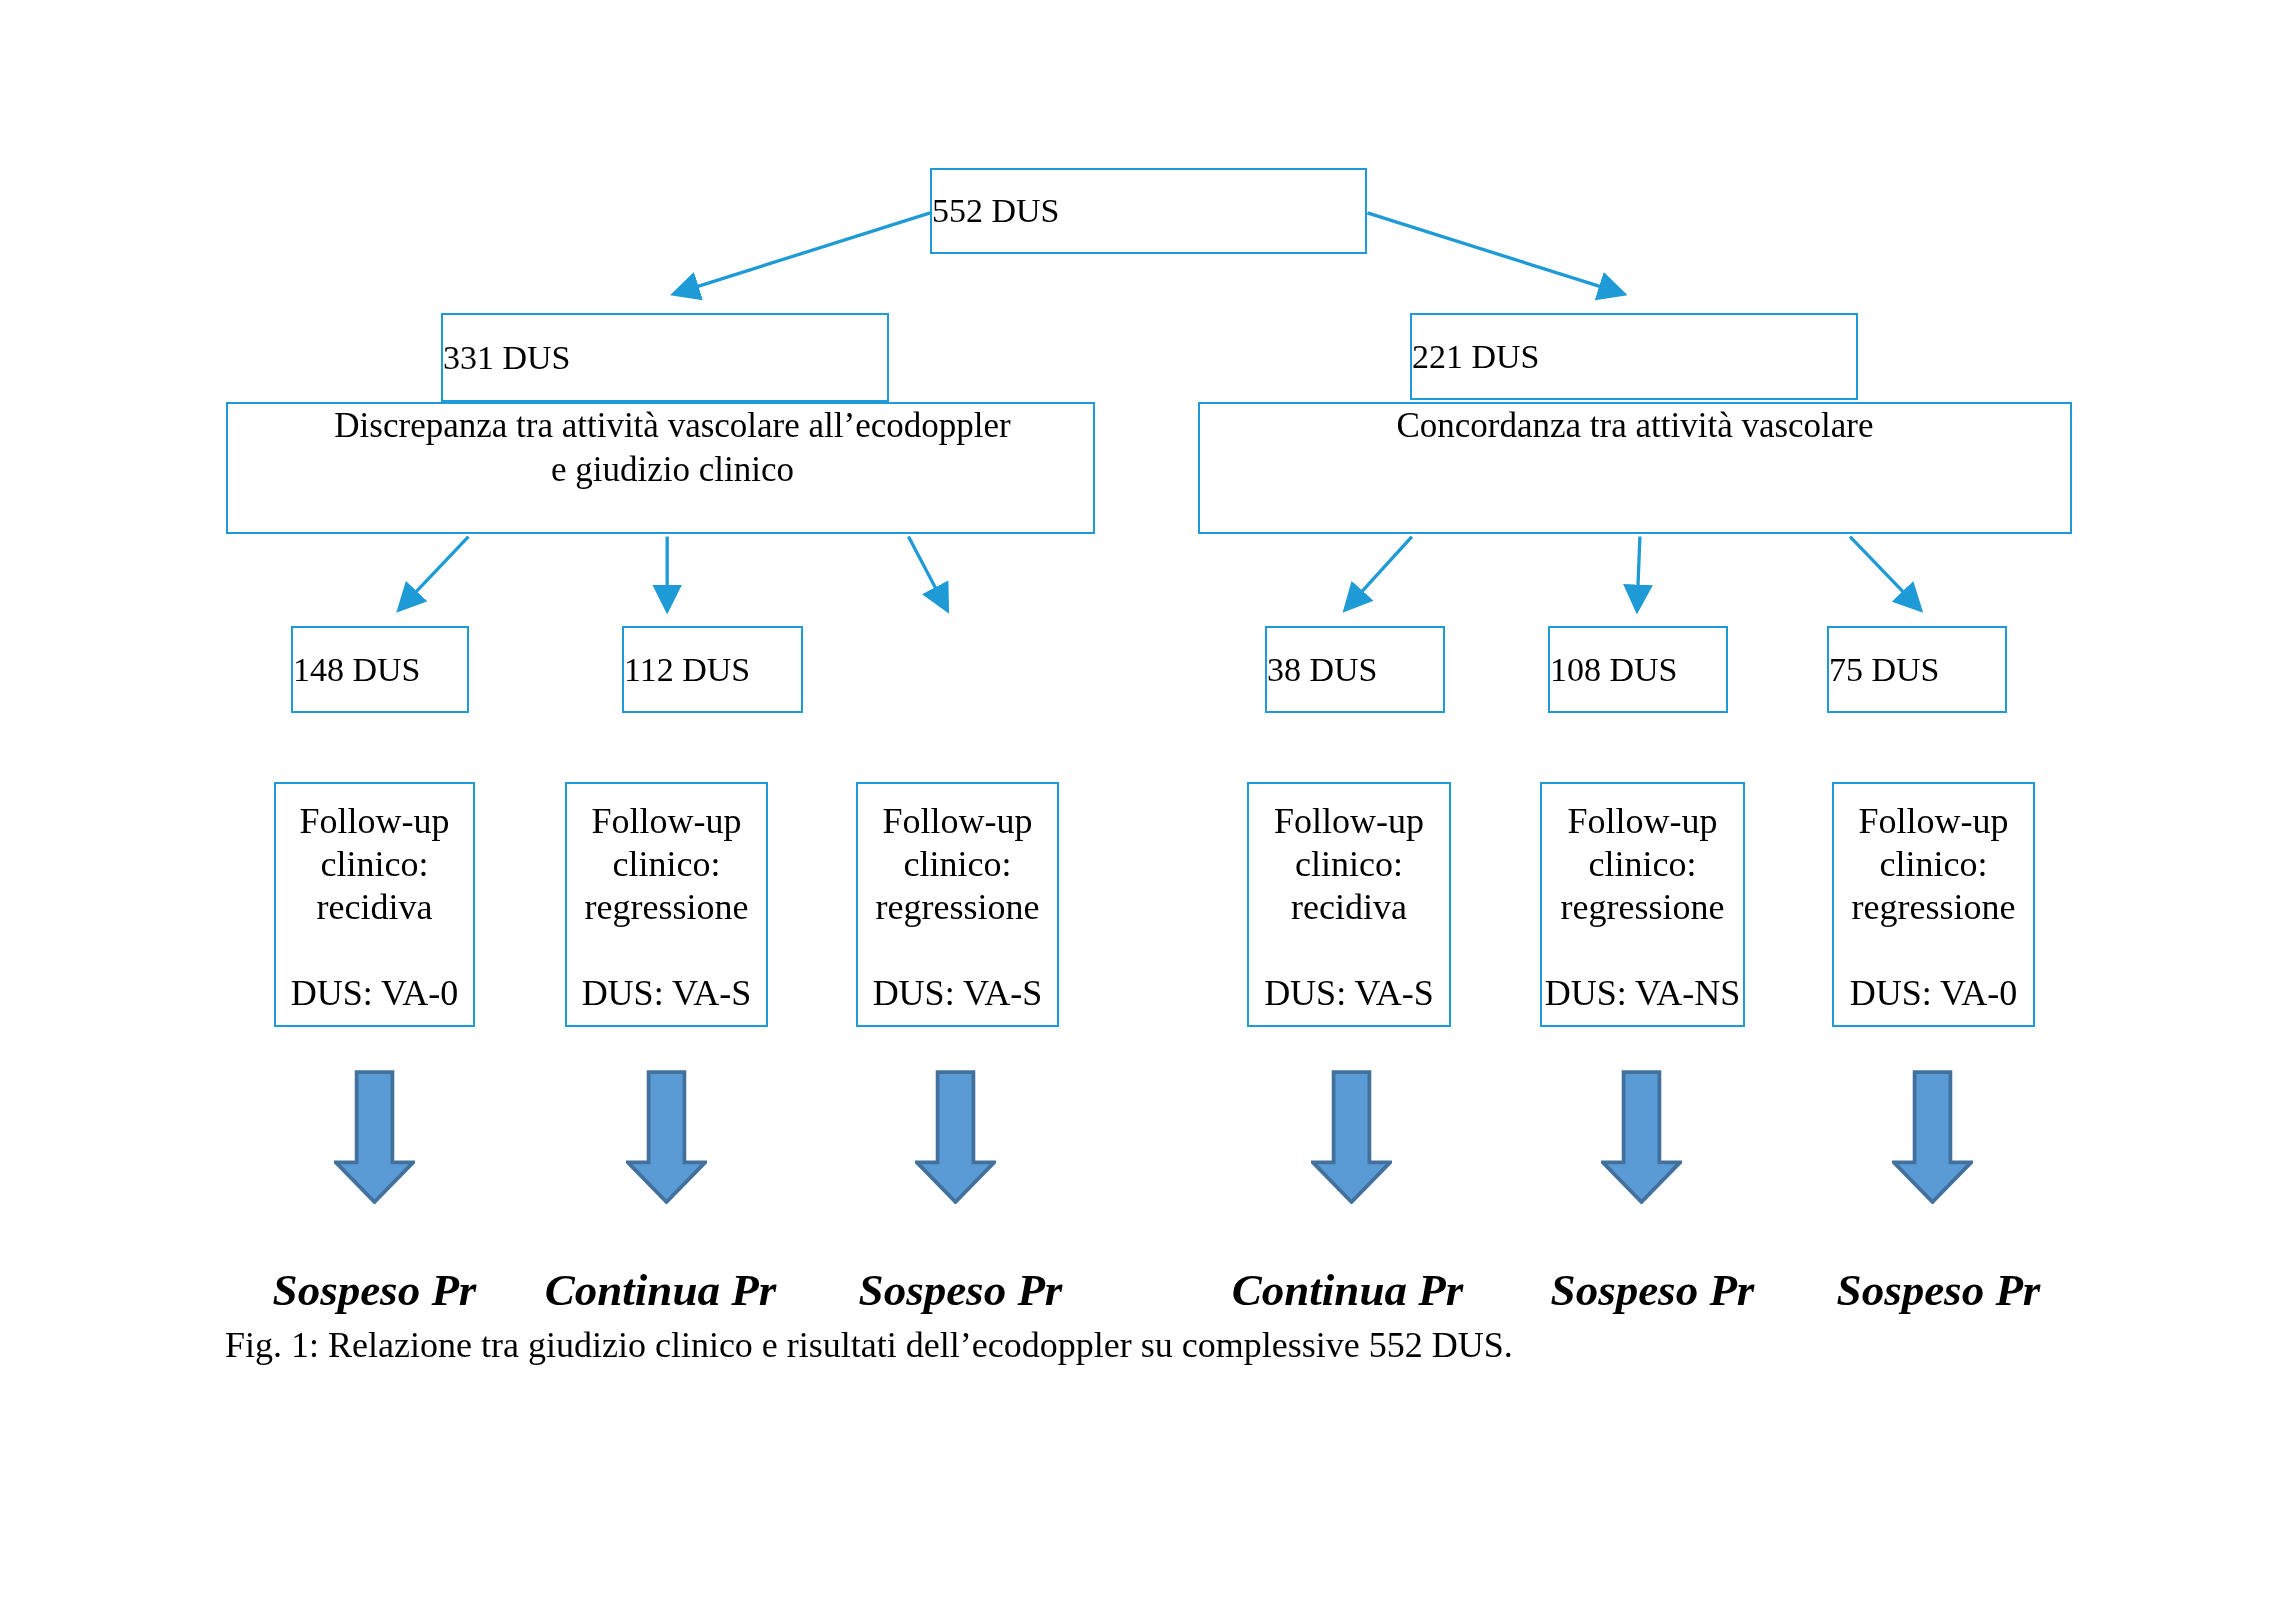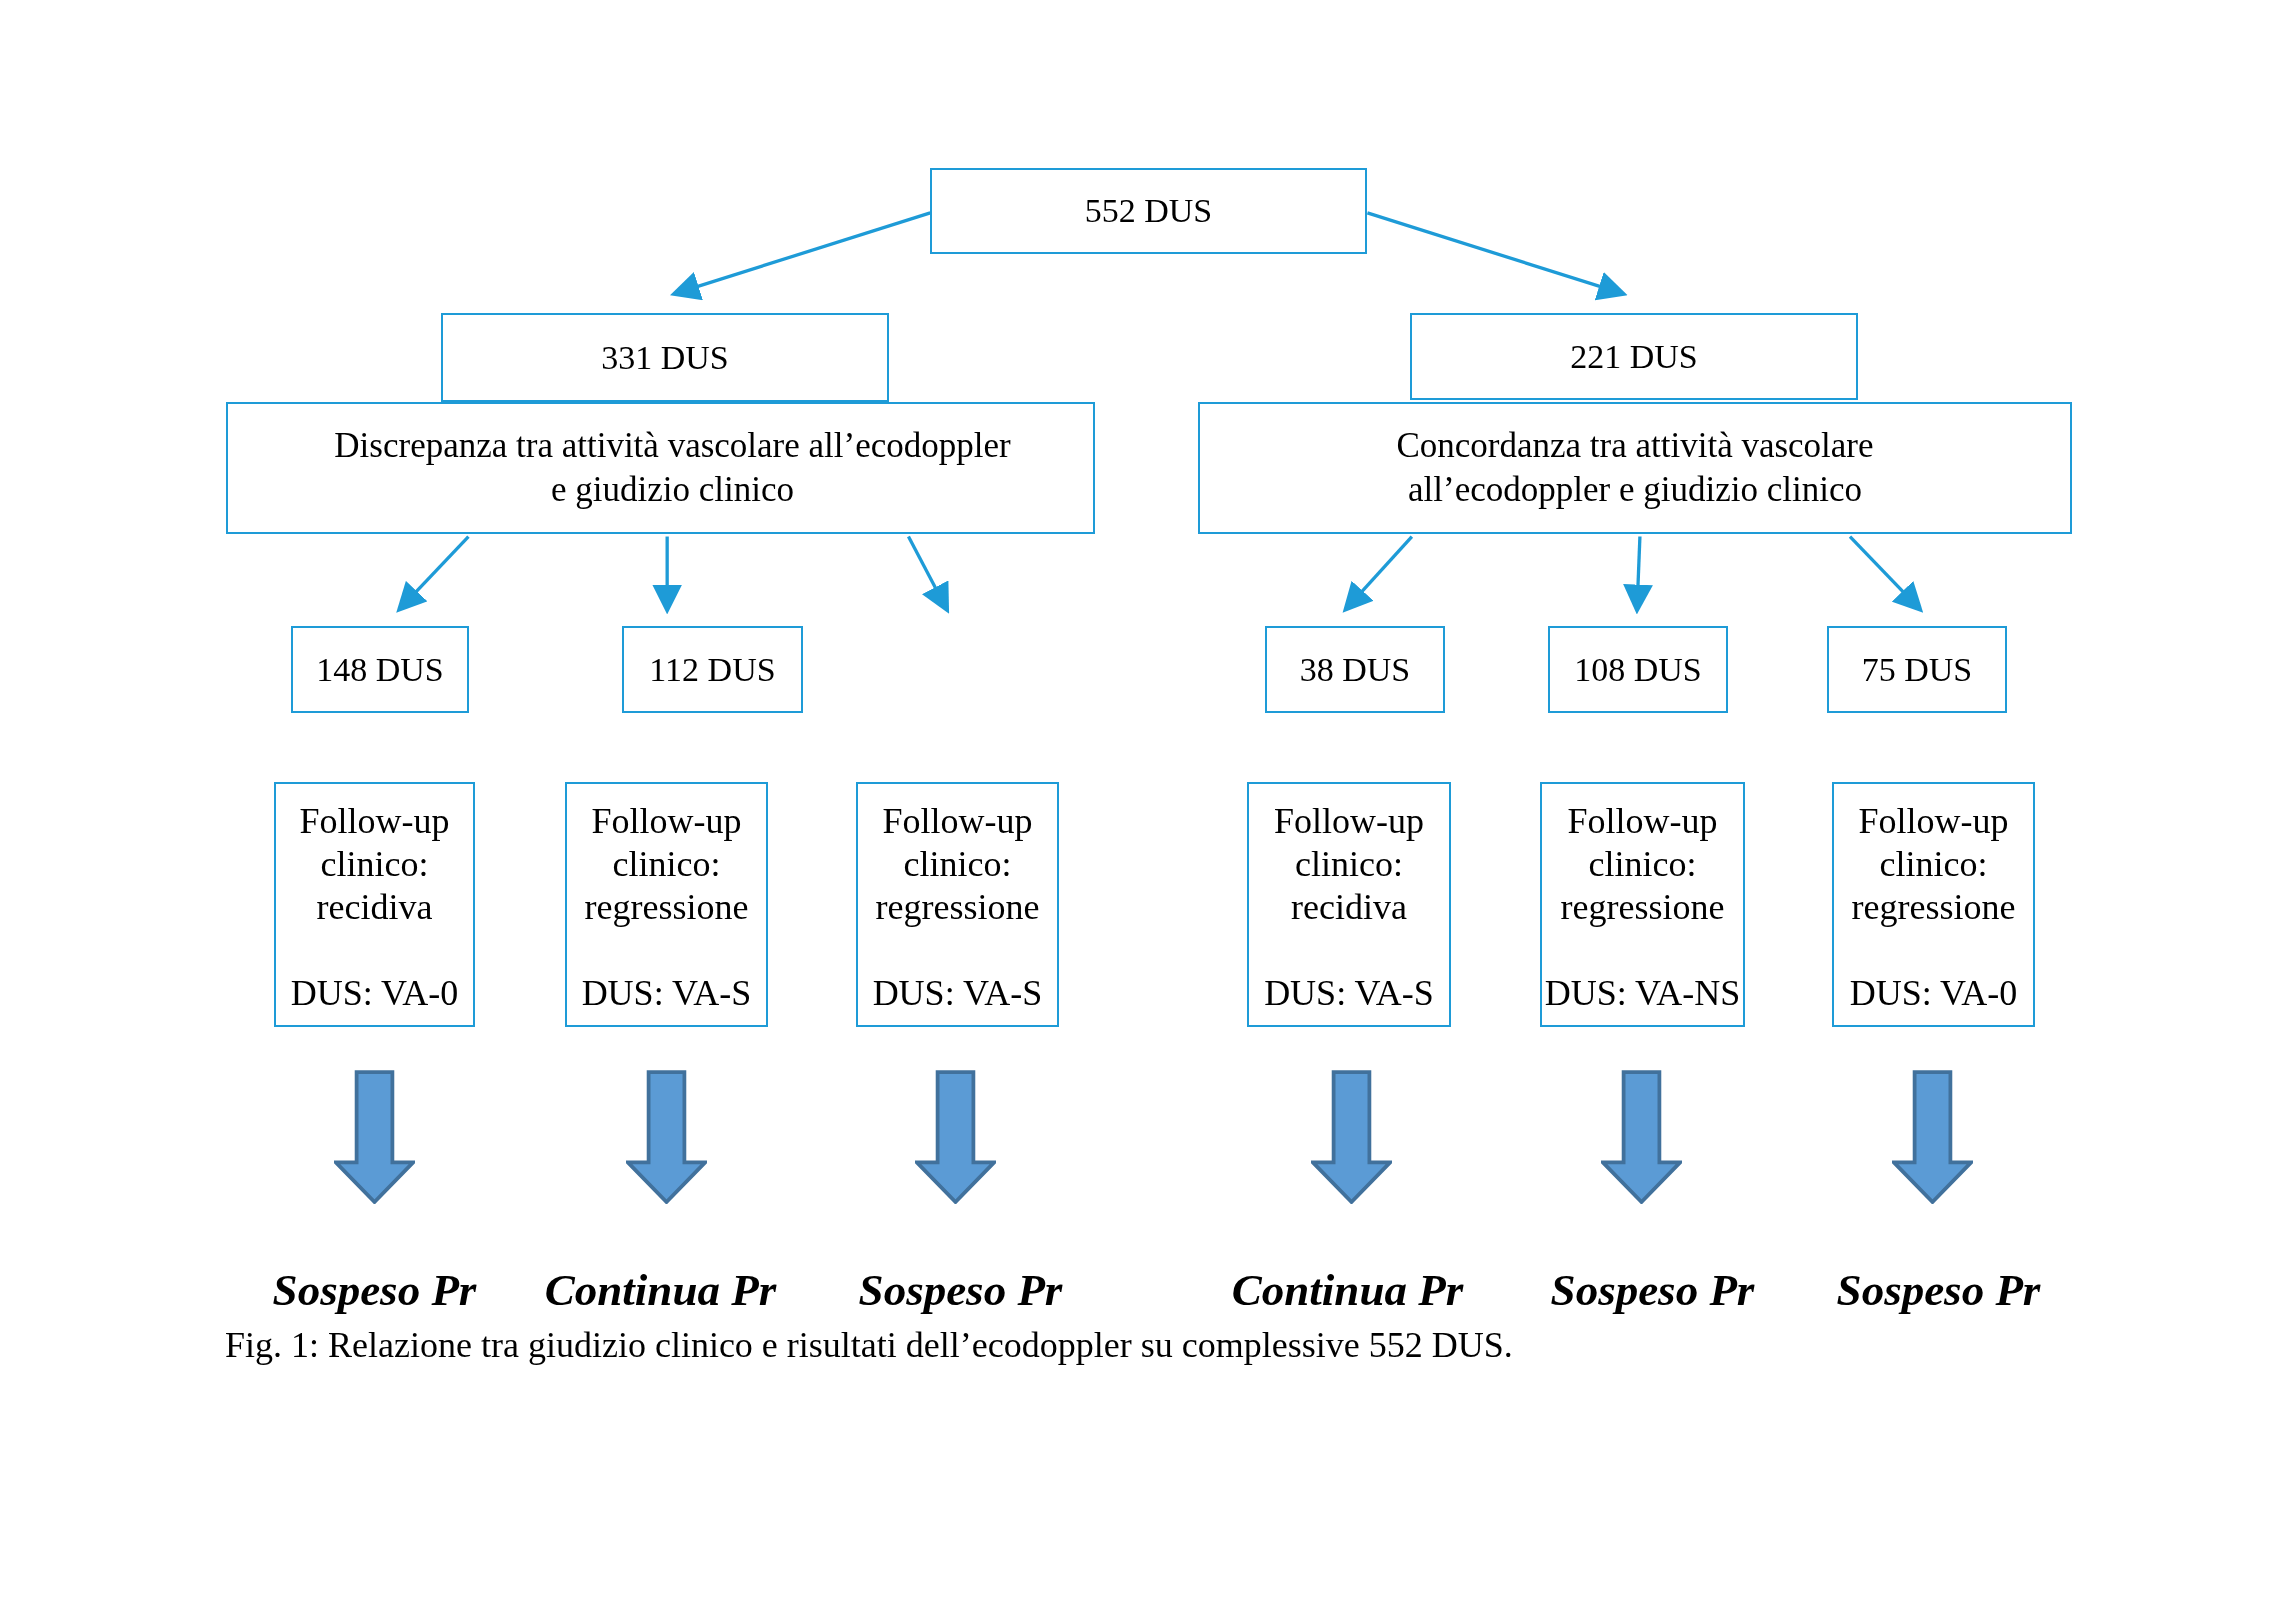--- a/index.html
+++ b/index.html
@@ -16,21 +16,21 @@
     background:var(--background);
     font-family:"Liberation Serif","DejaVu Serif",serif;
     color:var(--text);overflow:hidden;
   }
   .connectors{position:absolute;left:0;top:0;width:2291px;height:1620px;z-index:0;}
   .connector{stroke:var(--connector);stroke-width:3.5;fill:none;}
   .arrowhead{fill:var(--connector);}
   .box{
     position:absolute;background:#ffffff;
     border:2.8px solid var(--box-border);box-sizing:border-box;
-    display:flex;align-items:center;justify-content:center;
+    display:flex;align-items:center;
     text-align:center;z-index:1;
   }
   .node-label{font-size:34px;}
   .desc{flex-direction:column;font-size:35px;line-height:44px;}
   .follow{
     flex-direction:column;justify-content:space-between;align-items:center;
     font-size:36px;line-height:43px;padding:16px 3.8px 10.4px;
   }
   .follow-top{display:block;}
   .dus-line{white-space:nowrap;}
@@ -73,21 +73,20 @@
   <div class="box desc" style="left:226px;top:402px;width:869px;height:132px;padding-left:24px;">
     <div>Discrepanza tra attività vascolare all’ecodoppler</div>
     <div>e giudizio clinico</div>
   </div>
 
   <div class="box node-label" style="left:1410px;top:313px;width:448px;height:87px;">
     <span>221 DUS</span>
   </div>
   <div class="box desc" style="left:1198px;top:402px;width:874px;height:132px;">
     <div>Concordanza tra attività vascolare</div>
-    <div>all’ecodoppler e giudizio clinico</div>
   </div>
 
   <div class="box node-label" style="left:291px;top:626px;width:178px;height:87px;">
     <span>148 DUS</span>
   </div>
   <div class="box node-label" style="left:574px;top:626px;width:181px;height:87px;margin-left:48px;">
     <span>112 DUS</span>
   </div>
   <div class="box node-label" style="left:1265px;top:626px;width:180px;height:87px;">
     <span>38 DUS</span>

